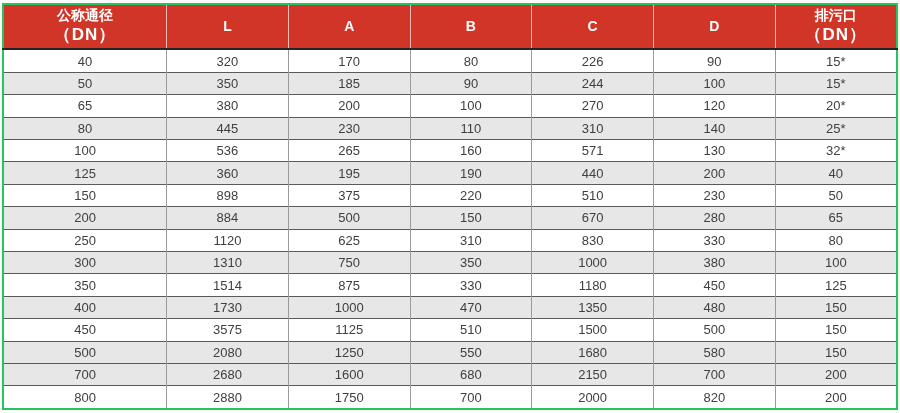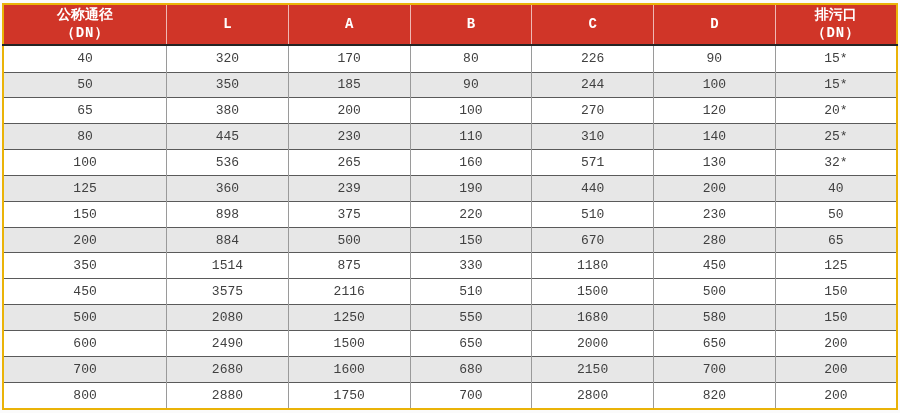--- a/index.html
+++ b/index.html
@@ -16,41 +16,40 @@
     left: 2px;
     top: 3px;
     width: 896px;
     height: 407px;
   }
   table {
     width: 100%;
     height: 100%;
     border-collapse: collapse;
     table-layout: fixed;
-    border: 2px solid #eab308;
-    font-family: Liberation Mono, monospace;
+    border: 2px solid #22c55e;
   }
   col.col-dn { width: 18.3%; }
   col.col-std { width: 13.6166%; }
   thead tr { height: 40px; }
   th {
     background: #d03528;
     color: #ffffff;
     font-weight: bold;
     font-size: 14px;
     line-height: 1.3;
     text-align: center;
     vertical-align: middle;
     padding: 1px 0 2px 0;
     border-left: 1px solid rgba(255,255,255,0.65);
     border-bottom: 2px solid #242424;
   }
   th:first-child { border-left: none; }
   th .l1 { display: block; }
-  th .l2 { display: block; font-size: 14px; letter-spacing: 1px; }
+  th .l2 { display: block; font-size: 17px; letter-spacing: 1px; }
   td {
     background: #ffffff;
     text-align: center;
     vertical-align: middle;
     font-size: 13px;
     color: #404040;
     padding: 0;
     border-left: 1px solid #9a9a9a;
     border-top: 1px solid #5a5a5a;
   }
@@ -140,21 +139,21 @@
           <td>536</td>
           <td>265</td>
           <td>160</td>
           <td>571</td>
           <td>130</td>
           <td>32*</td>
         </tr>
         <tr class="stripe">
           <td>125</td>
           <td>360</td>
-          <td>239</td>
+          <td>195</td>
           <td>190</td>
           <td>440</td>
           <td>200</td>
           <td>40</td>
         </tr>
         <tr>
           <td>150</td>
           <td>898</td>
           <td>375</td>
           <td>220</td>
@@ -163,70 +162,88 @@
           <td>50</td>
         </tr>
         <tr class="stripe">
           <td>200</td>
           <td>884</td>
           <td>500</td>
           <td>150</td>
           <td>670</td>
           <td>280</td>
           <td>65</td>
+        </tr>
+        <tr>
+          <td>250</td>
+          <td>1120</td>
+          <td>625</td>
+          <td>310</td>
+          <td>830</td>
+          <td>330</td>
+          <td>80</td>
+        </tr>
+        <tr class="stripe">
+          <td>300</td>
+          <td>1310</td>
+          <td>750</td>
+          <td>350</td>
+          <td>1000</td>
+          <td>380</td>
+          <td>100</td>
         </tr>
         <tr>
           <td>350</td>
           <td>1514</td>
           <td>875</td>
           <td>330</td>
           <td>1180</td>
           <td>450</td>
           <td>125</td>
         </tr>
+        <tr class="stripe">
+          <td>400</td>
+          <td>1730</td>
+          <td>1000</td>
+          <td>470</td>
+          <td>1350</td>
+          <td>480</td>
+          <td>150</td>
+        </tr>
         <tr>
           <td>450</td>
           <td>3575</td>
-          <td>2116</td>
+          <td>1125</td>
           <td>510</td>
           <td>1500</td>
           <td>500</td>
           <td>150</td>
         </tr>
         <tr class="stripe">
           <td>500</td>
           <td>2080</td>
           <td>1250</td>
           <td>550</td>
           <td>1680</td>
           <td>580</td>
           <td>150</td>
         </tr>
-        <tr>
-          <td>600</td>
-          <td>2490</td>
-          <td>1500</td>
-          <td>650</td>
-          <td>2000</td>
-          <td>650</td>
-          <td>200</td>
-        </tr>
         <tr class="stripe">
           <td>700</td>
           <td>2680</td>
           <td>1600</td>
           <td>680</td>
           <td>2150</td>
           <td>700</td>
           <td>200</td>
         </tr>
         <tr>
           <td>800</td>
           <td>2880</td>
           <td>1750</td>
           <td>700</td>
-          <td>2800</td>
+          <td>2000</td>
           <td>820</td>
           <td>200</td>
         </tr>
       </tbody>
   </table>
 </div>
 
 </body></html>

